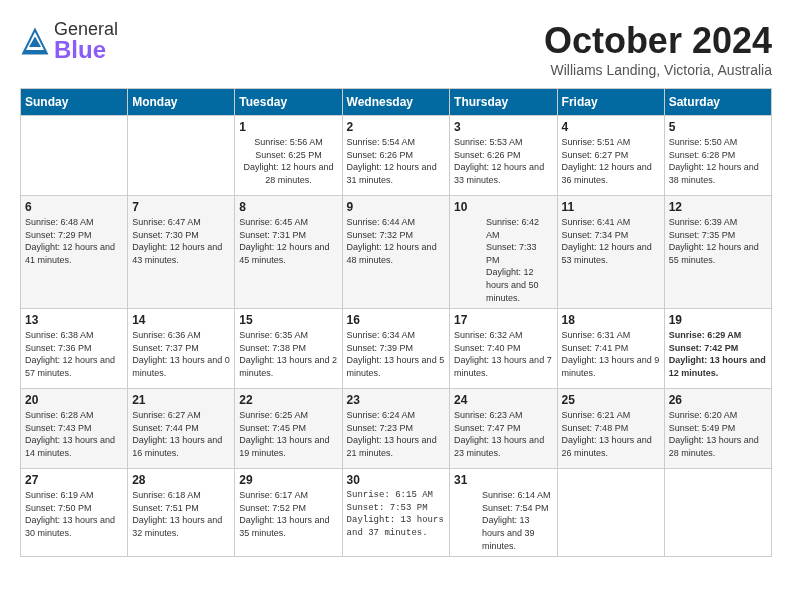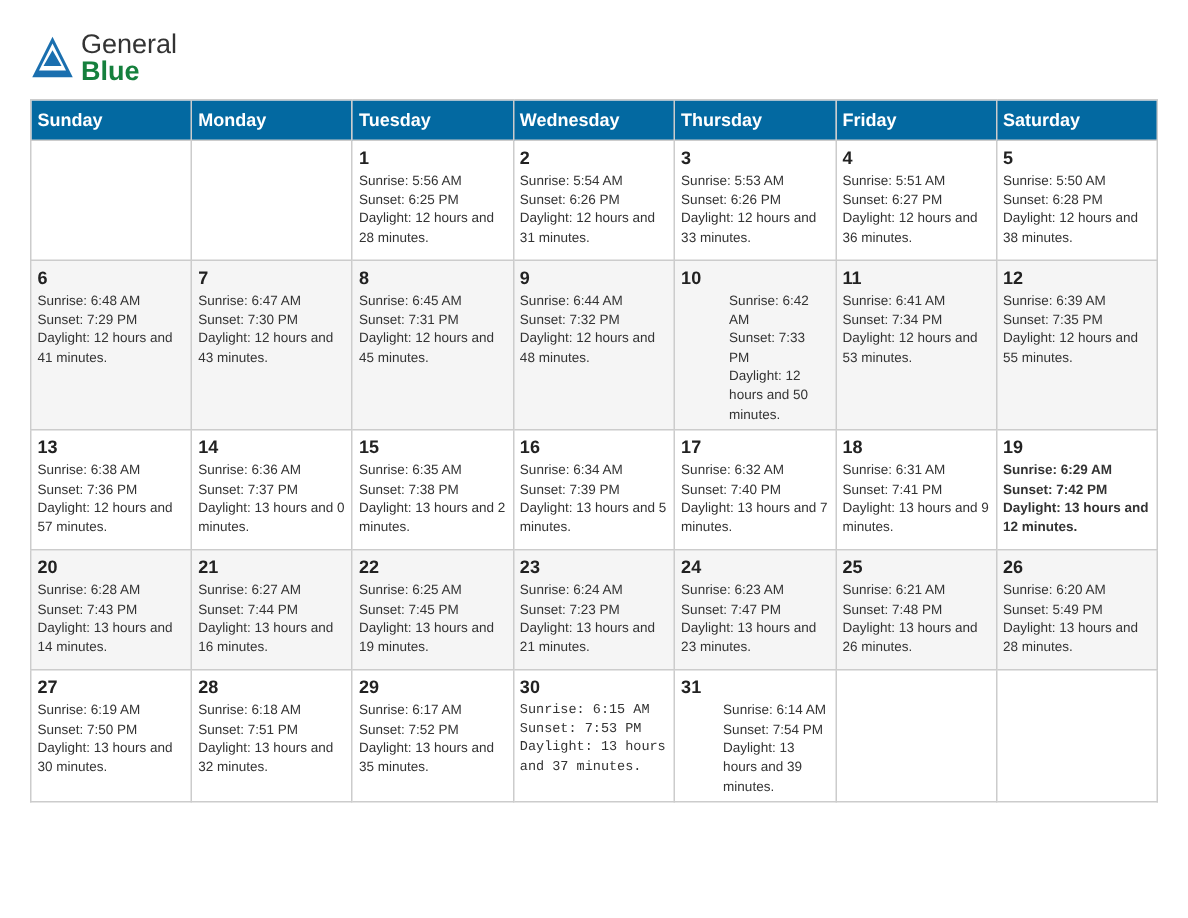--- a/index.html
+++ b/index.html
@@ -24,23 +24,23 @@
       display: flex;
       flex-direction: column;
       line-height: 1;
     }
     .logo-general {
       font-size: 18px;
       font-weight: normal;
       color: #333;
     }
     .logo-blue {
-      font-size: 18px;
+      font-size: 24px;
       font-weight: bold;
-      color: #15803d;
+      color: #8b5cf6;
     }
     .logo-icon {
       width: 30px;
       height: 30px;
       margin-right: 4px;
     }
     .title-area {
       text-align: right;
     }
     .month-title {
@@ -100,41 +100,45 @@
     <svg class="logo-icon" viewBox="0 0 40 40">
       <polygon points="20,2 38,38 2,38" fill="#1a6faf"></polygon>
       <polygon points="20,8 32,32 8,32" fill="#fff"></polygon>
       <polygon points="20,14 28,28 12,28" fill="#1a6faf"></polygon>
     </svg>
     <div class="logo-text">
       <span class="logo-general">General</span>
       <span class="logo-blue">Blue</span>
     </div>
   </div>
+  <div class="title-area">
+    <div class="month-title">October 2024</div>
+    <div class="subtitle">Williams Landing, Victoria, Australia</div>
+  </div>
 </div>
 
 <table class="calendar">
   <thead>
     <tr>
     <th>Sunday</th>
         <th>Monday</th>
         <th>Tuesday</th>
         <th>Wednesday</th>
         <th>Thursday</th>
         <th>Friday</th>
         <th>Saturday</th>
       </tr>
   </thead>
   <tbody id="calendar-body">
   <tr>
         <td class="empty-cell"></td>
         <td class="empty-cell"></td>
         <td>
           <div class="day-number">1</div>
-          <div class="day-info" style="white-space: pre-line;">Sunrise: 5:56 AM
+          <div class="day-info" style="white-space: pre-line; text-align: center;">Sunrise: 5:56 AM
 Sunset: 6:25 PM
 Daylight: 12 hours and 28 minutes.</div>
         </td>
         <td>
           <div class="day-number">2</div>
           <div class="day-info" style="white-space: pre-line;">Sunrise: 5:54 AM
 Sunset: 6:26 PM
 Daylight: 12 hours and 31 minutes.</div>
         </td>
         <td>

